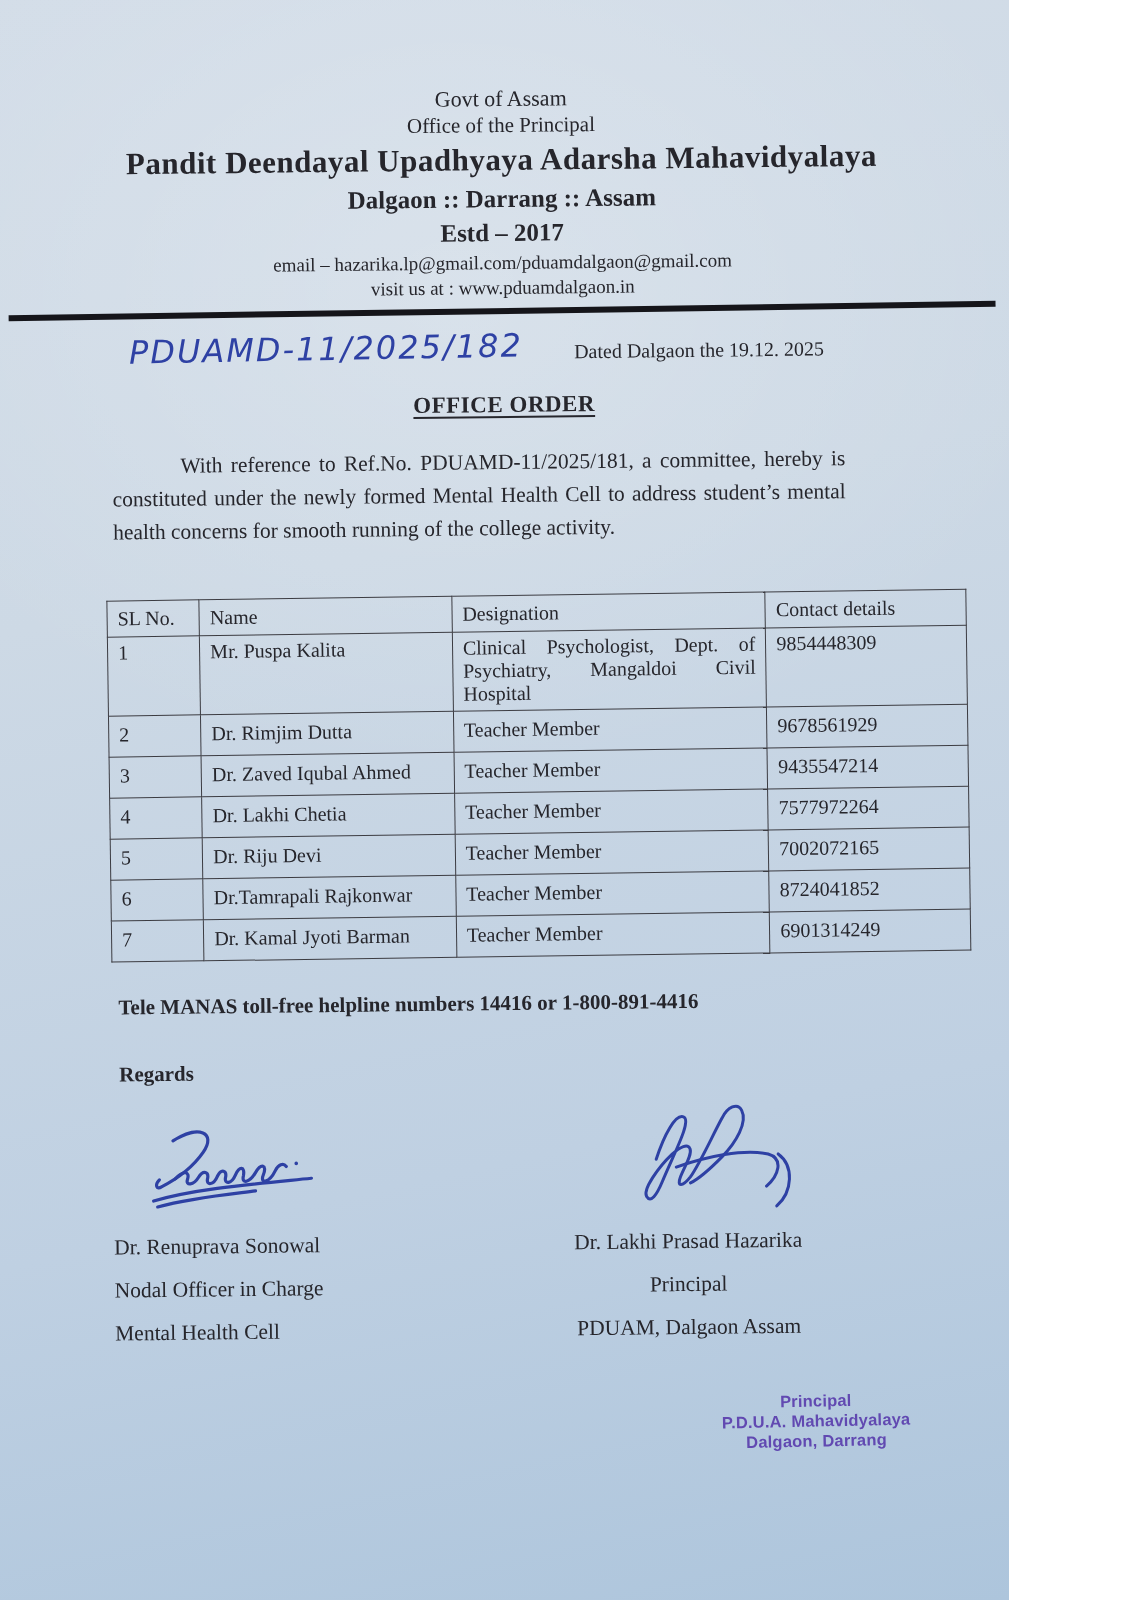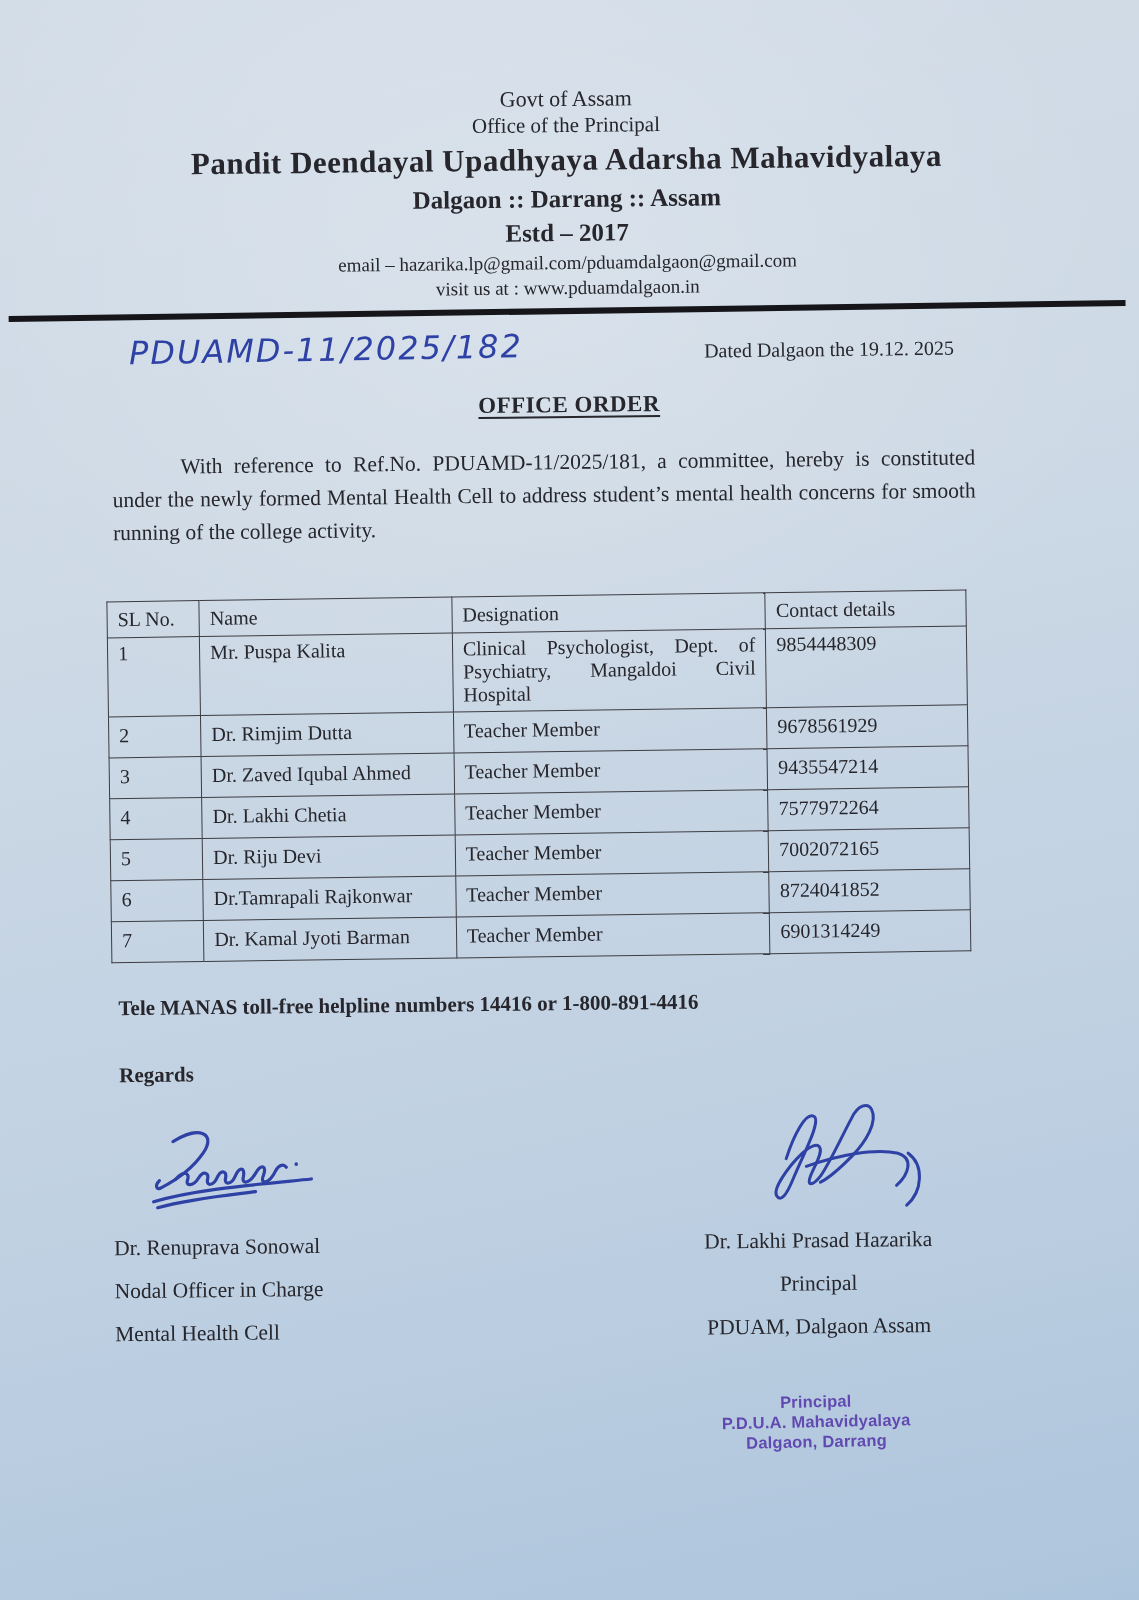--- a/index.html
+++ b/index.html
@@ -1,18 +1,18 @@
 <!DOCTYPE html>
 <html><head>
 <meta charset="utf-8">
 <style>
   html,body{margin:0;padding:0;}
   .page{
     position:relative;
-    width:1139px;height:1600px;
+    width:1009px;height:1600px;
     background:linear-gradient(168deg,#d3dde8 0%,#cdd9e5 35%,#bfd0e2 70%,#adc5dc 100%);
     overflow:hidden;
     font-family:"Liberation Serif", serif;
     color:#26262c;
   }
   .sheen{
     position:absolute;inset:0;
     background:radial-gradient(ellipse 900px 700px at 45% 18%, rgba(255,255,255,0.20), rgba(255,255,255,0) 70%);
     pointer-events:none;
   }

